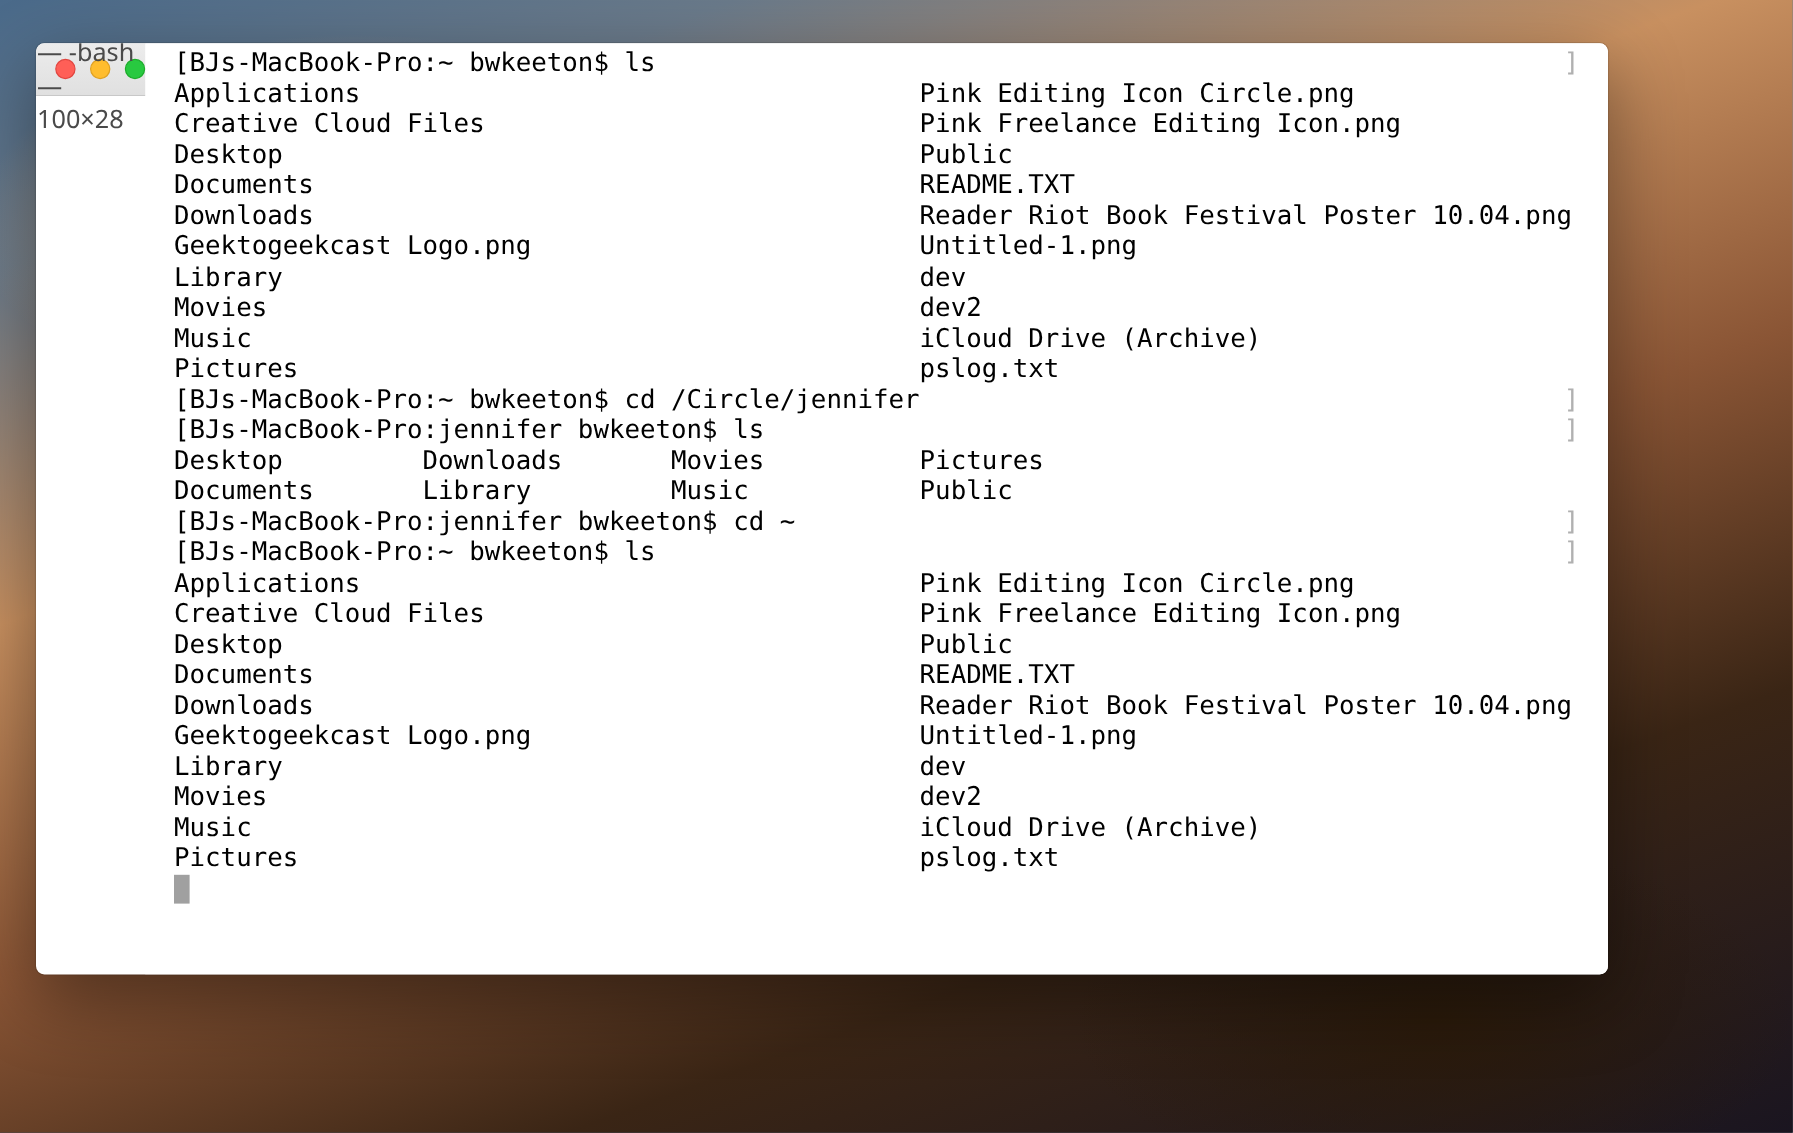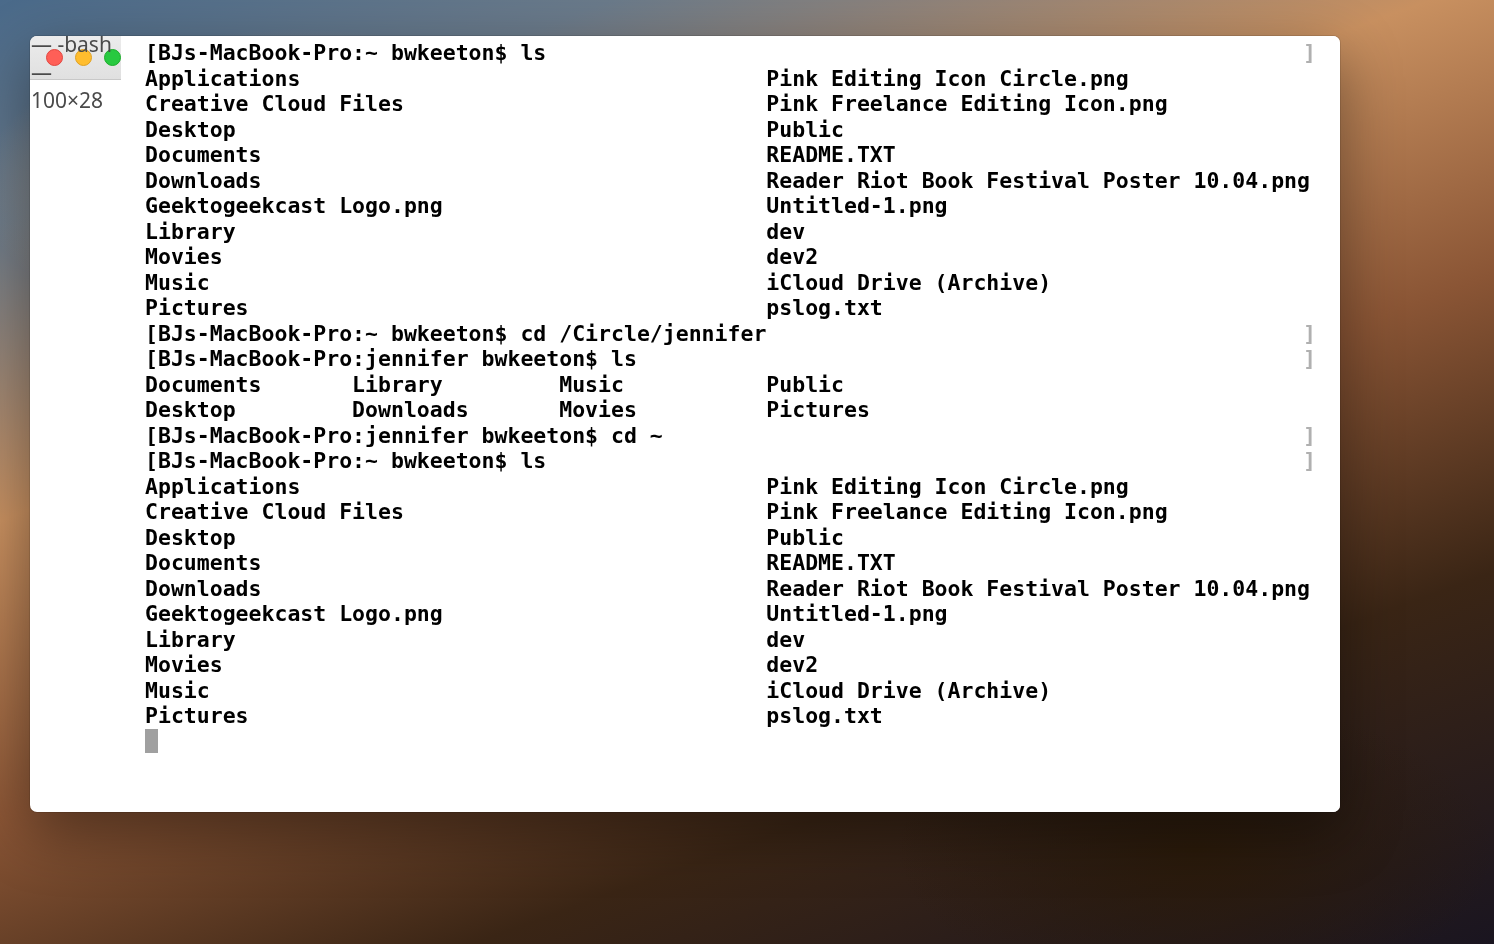--- a/index.html
+++ b/index.html
@@ -70,21 +70,20 @@
     }
     .home-icon {
       width: 22px;
       height: 22px;
     }
     .terminal-body {
       flex: 1;
       background: #ffffff;
       padding: 4px 24px;
       overflow: hidden;
-      font-weight: bold;
     }
     .term-line {
       font-family: "SF Mono", "Menlo", "Monaco", monospace;
       font-size: 21.5px;
       line-height: 25.5px;
       color: #000000;
       white-space: pre;
       letter-spacing: 0px;
     }
     .cursor {
@@ -127,22 +126,22 @@
       <div class="term-line">Desktop                                         Public</div>
       <div class="term-line">Documents                                       README.TXT</div>
       <div class="term-line">Downloads                                       Reader Riot Book Festival Poster 10.04.png</div>
       <div class="term-line">Geektogeekcast Logo.png                         Untitled-1.png</div>
       <div class="term-line">Library                                         dev</div>
       <div class="term-line">Movies                                          dev2</div>
       <div class="term-line">Music                                           iCloud Drive (Archive)</div>
       <div class="term-line">Pictures                                        pslog.txt</div>
       <div class="term-line"><span>[BJs-MacBook-Pro:~ bwkeeton$ </span><span>cd /Circle/jennifer</span><span class="right-bracket">]</span></div>
       <div class="term-line"><span>[BJs-MacBook-Pro:jennifer bwkeeton$ </span><span>ls</span><span class="right-bracket">]</span></div>
+      <div class="term-line">Desktop         Downloads       Movies          Pictures</div>
       <div class="term-line">Documents       Library         Music           Public</div>
-      <div class="term-line">Desktop         Downloads       Movies          Pictures</div>
       <div class="term-line"><span>[BJs-MacBook-Pro:jennifer bwkeeton$ </span><span>cd ~</span><span class="right-bracket">]</span></div>
       <div class="term-line"><span>[BJs-MacBook-Pro:~ bwkeeton$ </span><span>ls</span><span class="right-bracket">]</span></div>
       <div class="term-line">Applications                                    Pink Editing Icon Circle.png</div>
       <div class="term-line">Creative Cloud Files                            Pink Freelance Editing Icon.png</div>
       <div class="term-line">Desktop                                         Public</div>
       <div class="term-line">Documents                                       README.TXT</div>
       <div class="term-line">Downloads                                       Reader Riot Book Festival Poster 10.04.png</div>
       <div class="term-line">Geektogeekcast Logo.png                         Untitled-1.png</div>
       <div class="term-line">Library                                         dev</div>
       <div class="term-line">Movies                                          dev2</div>

